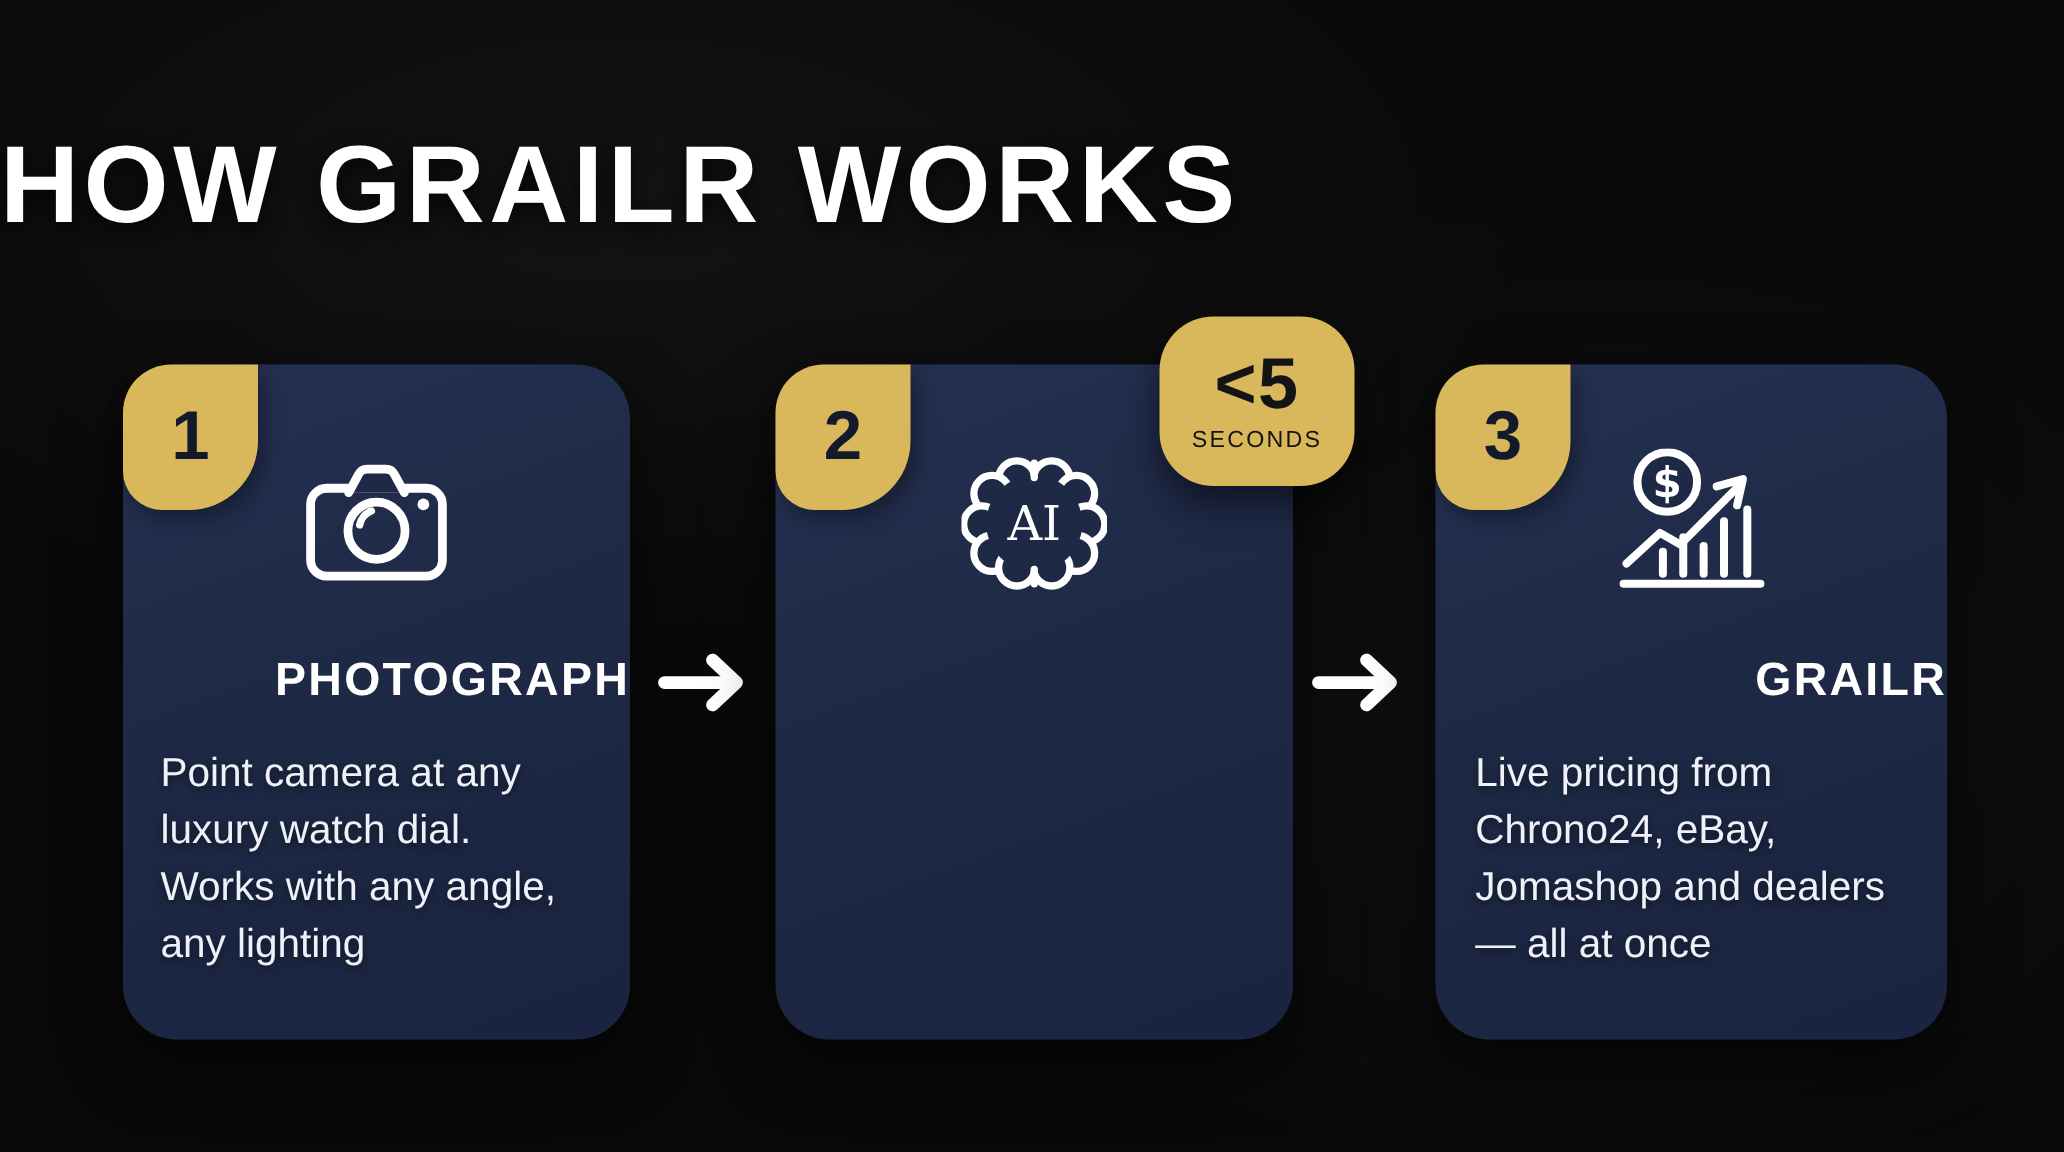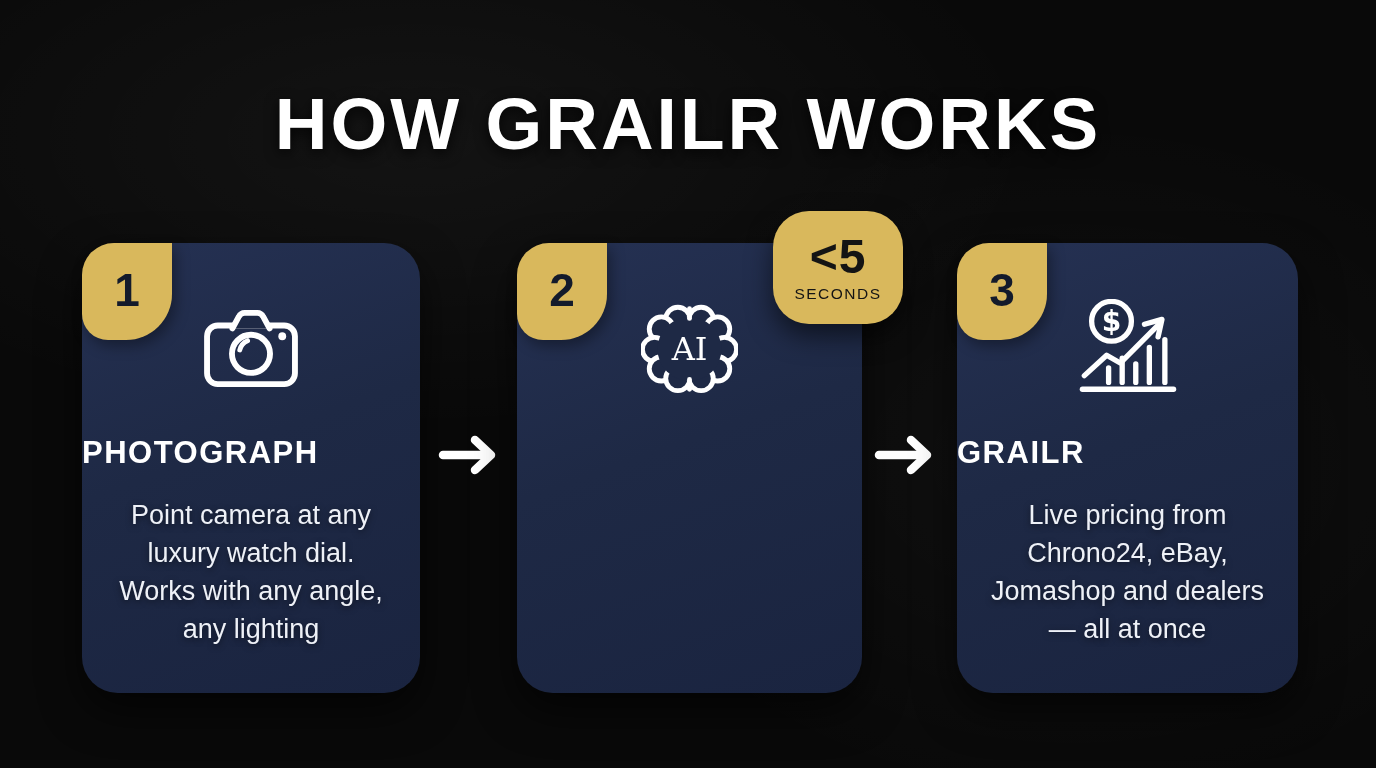--- a/index.html
+++ b/index.html
@@ -8,21 +8,20 @@
     font-family:"Liberation Sans","DejaVu Sans",sans-serif;
     background:#090909;
     background-image:
       radial-gradient(900px 420px at 30% 18%, rgba(255,255,255,0.045), rgba(0,0,0,0) 70%),
       radial-gradient(700px 500px at 78% 60%, rgba(255,255,255,0.03), rgba(0,0,0,0) 70%);
     position:relative;
     color:#fff;
   }
   .page-title {
     position:absolute; top:82px; left:0; right:0;
-    text-align:center;
     font-size:73px; font-weight:bold; letter-spacing:3px;
     color:#ffffff;
     text-shadow:0 4px 14px rgba(0,0,0,0.8);
     white-space:nowrap;
   }
   .card {
     position:absolute; top:243px; height:450px;
     background:linear-gradient(160deg,#253153 0%, #1e2945 45%, #1a2440 100%);
     border-radius:36px;
     box-shadow:0 18px 42px rgba(0,0,0,0.6);
@@ -40,27 +39,26 @@
   }
   .corner-badge span {
     font-size:46px; font-weight:bold; color:#131a2b; line-height:1;
     transform:translateY(-2px);
   }
   .icon-wrap {
     margin-top:54px; height:100px;
     display:flex; align-items:center; justify-content:center;
   }
   .step-title {
-    margin-top:38px; text-align:left;
+    margin-top:38px; text-align:right;
     font-size:31px; font-weight:bold; letter-spacing:1.5px;
     color:#ffffff;
   }
   .step-desc {
     margin:25px auto 0; width:288px;
-    text-align:center;
     font-size:27px; line-height:38px;
     color:#eef1f7;
     text-shadow:0 2px 6px rgba(0,0,0,0.5);
   }
   .arrow { position:absolute; top:433px; width:64px; height:44px; }
   .arrow-1 { left:438px; }
   .arrow-2 { left:874px; }
   .seconds-badge {
     position:absolute; left:773px; top:211px;
     width:130px; height:113px;

